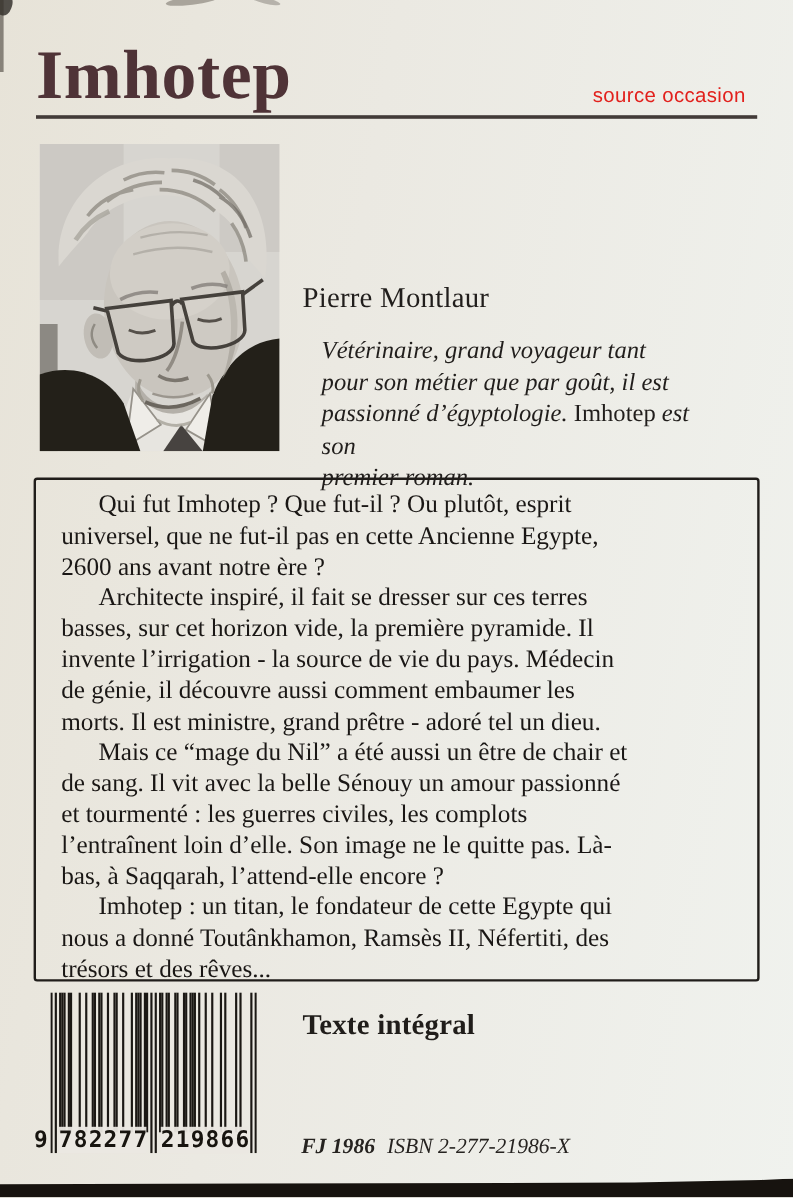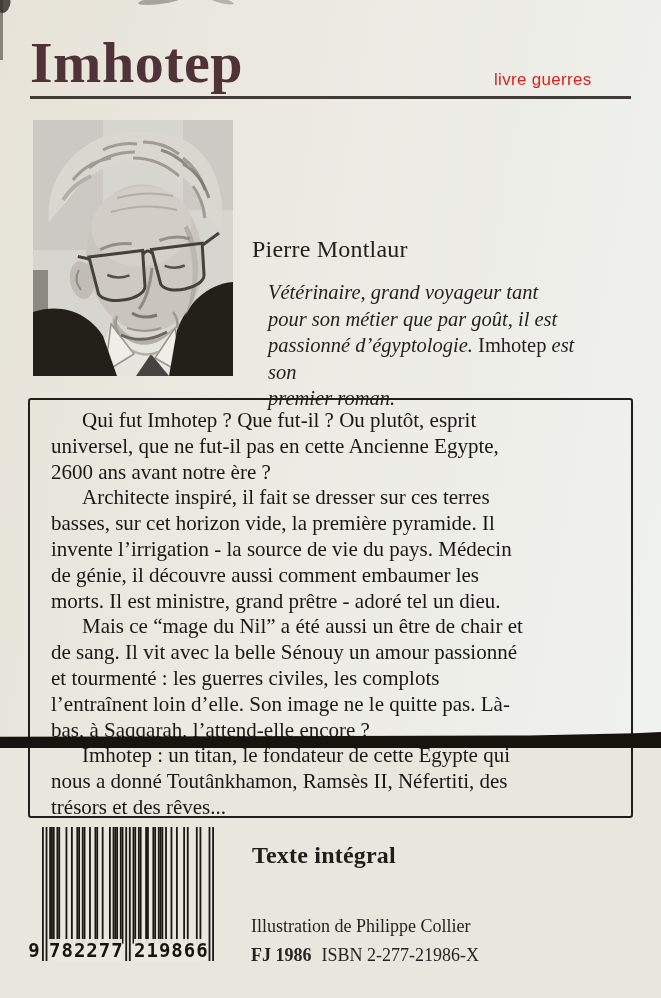--- a/index.html
+++ b/index.html
@@ -2,21 +2,21 @@
 <html><head>
 <meta charset="utf-8">
 <style>
   html,body{margin:0;padding:0;}
   body{
     width:661px;height:998px;overflow:hidden;
     font-family:"Liberation Serif", serif;
     background:#e9e6de;
   }
   .page{
-    position:relative;width:661px;height:748px;
+    position:relative;width:661px;height:998px;
     background:linear-gradient(100deg,#e7e3d8 0%,#ebe9e2 40%,#f0f2ee 100%);
   }
   
   .edge-bottom{
     position:absolute;left:0;bottom:0;width:661px;height:16px;
     background:#17130f;
     clip-path:polygon(0 30%,80% 22%,96% 8%,100% 0,100% 100%,0 100%);
   }
   .edge-left{position:absolute;left:0;top:0;width:3px;height:60px;background:#39332c;opacity:.55;}
   .smudge-a{position:absolute;left:-3px;top:-5px;width:13px;height:18px;background:#2c2824;border-radius:45%;transform:rotate(18deg);opacity:.8;}
@@ -64,35 +64,35 @@
     position:absolute;bottom:2px;height:22px;line-height:22px;
     font-family:"DejaVu Sans Mono", monospace;font-size:19px;font-weight:600;color:#17140f;
     background:rgba(235,232,225,.95);text-align:center;letter-spacing:1px;
   }
   .bc-9{left:0;width:13px;background:transparent;}
   .bc-g1{left:21px;width:73px;}
   .bc-g2{left:106px;width:73px;margin-top:44px;}
 
   .texte-integral{position:absolute;left:252px;top:828px;font-size:24px;font-weight:700;color:#201d1a;letter-spacing:.2px;margin-top:14px;}
   .illustration{position:absolute;left:251px;top:916px;font-size:18px;color:#262320;}
-  .isbn-line{position:absolute;left:251px;top:945px;font-size:18px;color:#262320;}
+  .isbn-line{position:absolute;left:251px;top:945px;font-size:18px;color:#262320;font-style:italic;}
   .isbn-line .ed{font-weight:700;margin-right:10px;}
 </style>
 </head>
 <body>
 
 <div class="page">
 
   <div class="smudge-a"></div>
   <div class="smudge-b"></div>
   <div class="smudge-c"></div>
   <div class="edge-left"></div>
 
   <div class="title">Imhotep</div>
-  <div class="stamp">livre guerres</div>
+  <div class="stamp">source occasion</div>
   <div class="title-rule"></div>
 
   <div class="photo">
     <svg viewBox="0 0 200 256" preserveAspectRatio="none">
       <rect width="200" height="256" fill="#d7d5d0"></rect>
       <rect x="0" y="0" width="70" height="130" fill="#b7b4ae" opacity="0.35"></rect>
       <rect x="150" y="0" width="50" height="90" fill="#c3c0ba" opacity="0.5"></rect>
       <rect x="0" y="150" width="15" height="106" fill="#4e4a44" opacity="0.55"></rect>
 
       <path d="M80,190 C84,222 122,228 140,208 L142,250 L78,250 Z" fill="#b4b0a9"></path>
@@ -215,17 +215,16 @@
         <rect x="87" y="0" width="1" height="87"></rect>
         <rect x="92" y="0" width="1" height="100"></rect>
         <rect x="94" y="0" width="1" height="100"></rect>
       </svg>
     <span class="bc-digit bc-9">9</span>
     <span class="bc-digit bc-g1">782277</span>
     <span class="bc-digit bc-g2">219866</span>
   </div>
 
   <div class="texte-integral">Texte intégral</div>
-  <div class="illustration">Illustration de Philippe Collier</div>
   <div class="isbn-line"><span class="ed">FJ 1986</span><span>ISBN 2-277-21986-X</span></div>
 
   <div class="edge-bottom"></div>
 </div>
 
 </body></html>

